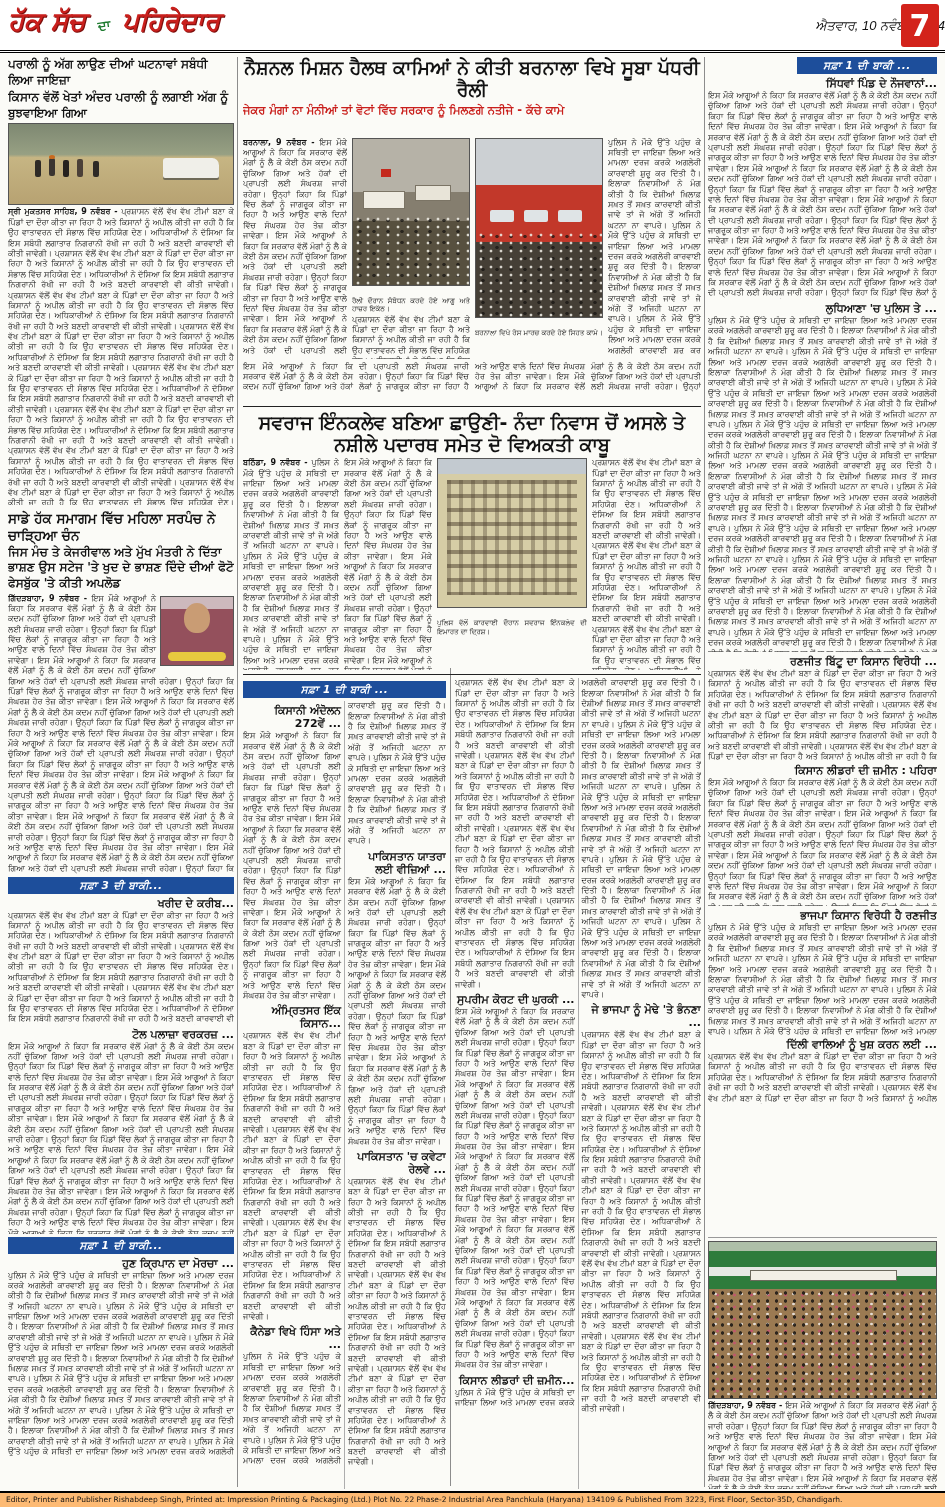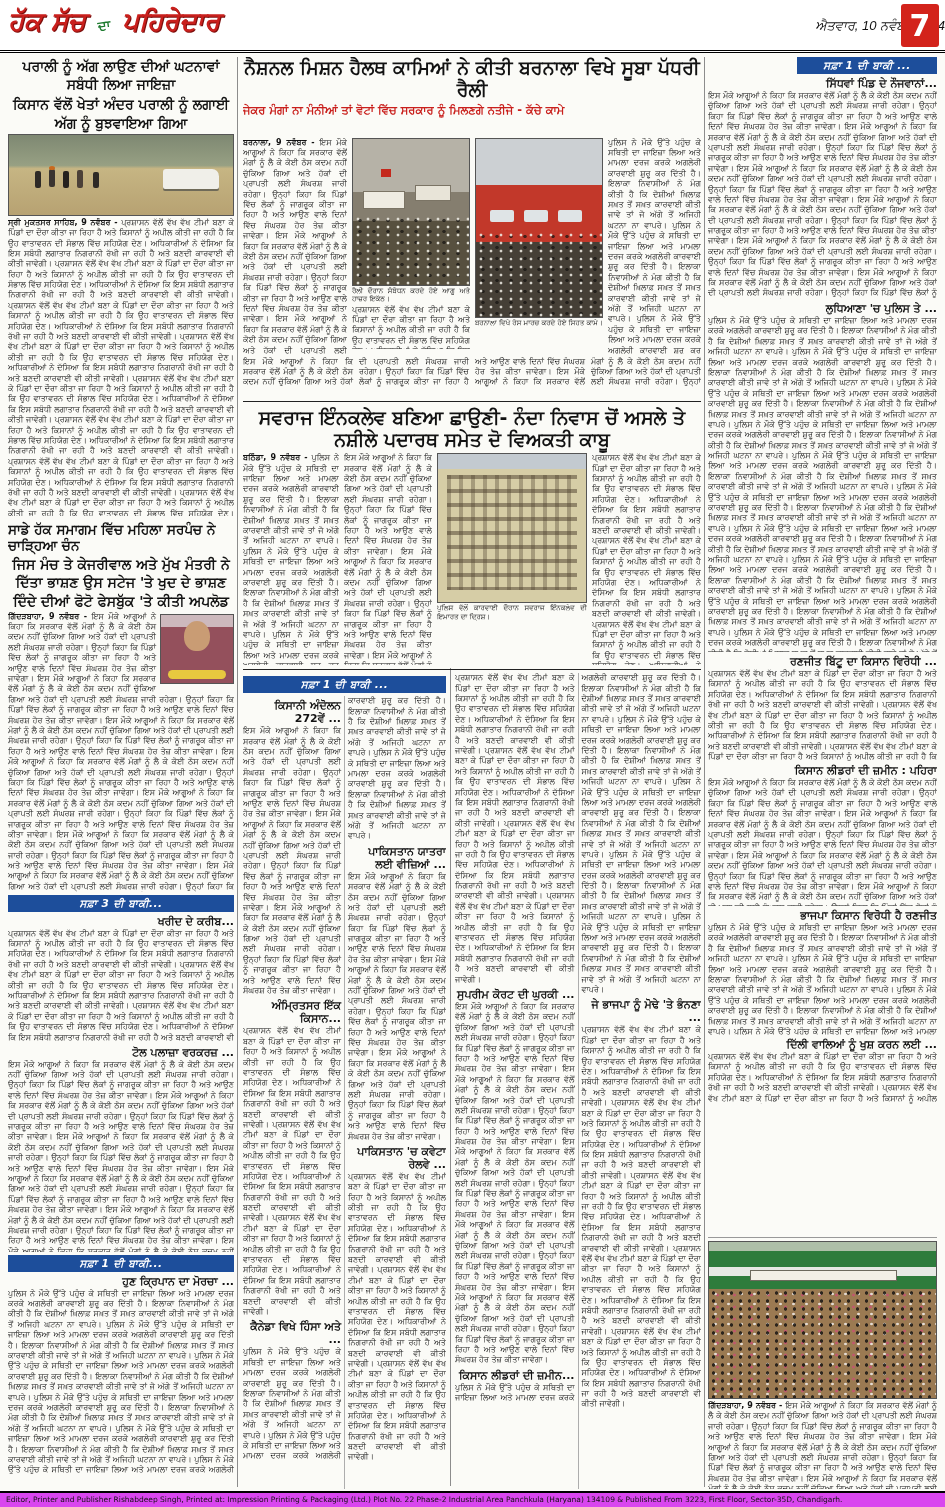--- a/index.html
+++ b/index.html
@@ -15,45 +15,45 @@
   .pagebox{position:absolute;right:6px;top:4px;width:38px;height:43px;background:#d3231b;color:#fff;
            font-size:30px;font-weight:bold;display:flex;align-items:center;justify-content:center;border-radius:3px}
   
   .vline{position:absolute;top:57px;height:1430px;width:1px;background:#8c8c8c}
   
   .col-left{position:absolute;left:8px;top:57px;width:226px;height:1432px;overflow:hidden}
   .col-center{position:absolute;left:243px;top:57px;width:458px;height:1432px;overflow:hidden}
   .col-right{position:absolute;left:708px;top:57px;width:229px;height:1432px;overflow:hidden}
   
   .hl1{font-size:11px;font-weight:bold;text-align:center;line-height:1.25;margin:0 0 2px}
-  .sub{font-size:14px;font-weight:bold;text-align:center;line-height:1.3;margin:0 0 2px}
+  .sub{font-size:12px;font-weight:bold;text-align:left;line-height:1.3;margin:0 0 2px}
   .hl2{font-size:13.5px;font-weight:bold;text-align:left;line-height:1.2;margin:5px 0 2px}
   .ha{font-size:19px;font-weight:bold;text-align:center;line-height:1.15;margin:0}
   .subred{color:#c9201d;font-size:11.5px;font-weight:bold;margin:2px 0 21px}
   .hb{font-size:19px;font-weight:bold;text-align:center;line-height:1.2;margin:2px 10px}
   .bullets{font-size:9.5px;font-weight:bold;text-align:center;line-height:1.5;margin:1px 8px 3px}
   .reddot{color:#d3231b;font-size:8px}
   .bar{background:#1d4e9b;color:#fff;font-weight:bold;font-style:italic;font-size:10.5px;text-align:center;
        padding:2px 0;margin:3px 0;letter-spacing:.5px}
   .bar-right{width:140px;margin:0 0 2px auto}
   .ch{font-size:11px;font-weight:bold;text-align:right;margin:3px 0 1px}
   .bt{font-size:8px;line-height:1.3;text-align:justify;overflow:hidden;word-break:break-word}
   .dl{font-weight:bold}
-  .cap{font-size:7px;line-height:1.25;text-align:justify;margin-top:1px;overflow:hidden}
+  .cap{font-size:7px;line-height:1.25;text-align:justify;margin-top:11px;overflow:hidden}
   .row{display:flex;gap:5px;margin-top:2px}
   figure{margin:0}
   .cols4{column-count:4;column-gap:6px;margin-top:3px}
   .contbottom{display:flex;gap:9px;border-top:1.5px solid #222;margin-top:4px;padding-top:3px;height:832px;overflow:hidden}
   .cb-left{width:203px}.cb-right{flex:1}
   .cols2{column-count:2;column-gap:7px;column-rule:1px solid #adadad;overflow:hidden}
   .cp{font-size:8px;line-height:1.3;text-align:justify;margin:0 0 3px;word-break:break-word}
   .artB{border-top:1.5px solid #222;margin-top:4px;padding-top:2px}
   .pstory{position:absolute;left:0;right:0;bottom:0;border-top:1px solid #999;padding-top:3px;background:#fbfbf7}
   footer{position:absolute;left:0;bottom:0;width:100%;height:16px;border-top:2px solid #000;font-size:7.5px;
-         line-height:14px;padding-left:6px;box-sizing:border-box;background:#d946ef;color:#111}
+         line-height:14px;padding-left:6px;box-sizing:border-box;background:#fdba74;color:#111}
   
   .photo{position:relative;overflow:hidden;border:1px solid #555;box-sizing:border-box}
   .photo i{position:absolute;display:block}
   .ph-village{height:82px;margin:1px 0 2px;background:linear-gradient(180deg,#7e8872 0%,#97a083 38%,#c6b583 42%,#b7a272 100%)}
   .ph-woman{background:linear-gradient(180deg,#cdb9bd 0 18%,#94505c 18% 100%)}
   .ph-woman::before{content:"";position:absolute;left:50%;top:10%;width:26px;height:30px;margin-left:-13px;
                     border-radius:50% 50% 45% 45%;background:#c99c74}
   .ph-woman::after{content:"";position:absolute;left:10%;bottom:5%;width:80%;height:9px;background:#e7c93f;border-radius:5px}
   .ph-rally1{background:linear-gradient(180deg,#b6b2a7 0 36%,#857e6f 36% 56%,#57503f 56% 100%)}
   .ph-rally2{background:linear-gradient(180deg,#ccd0d3 0 26%,#c2382a 26% 58%,#453f36 58% 100%)}

